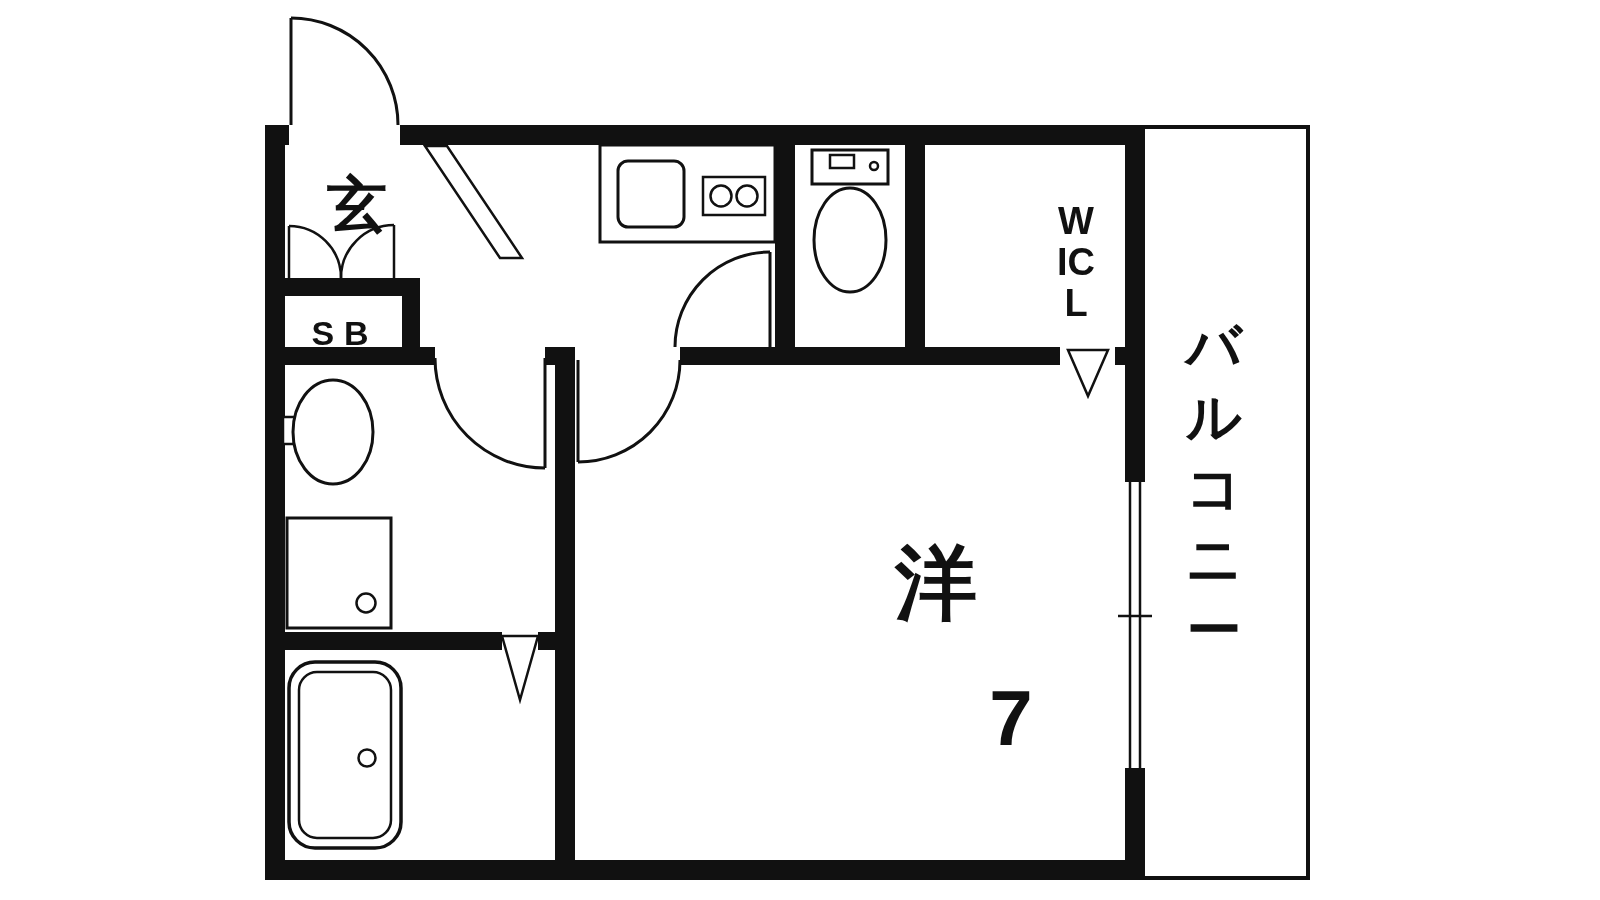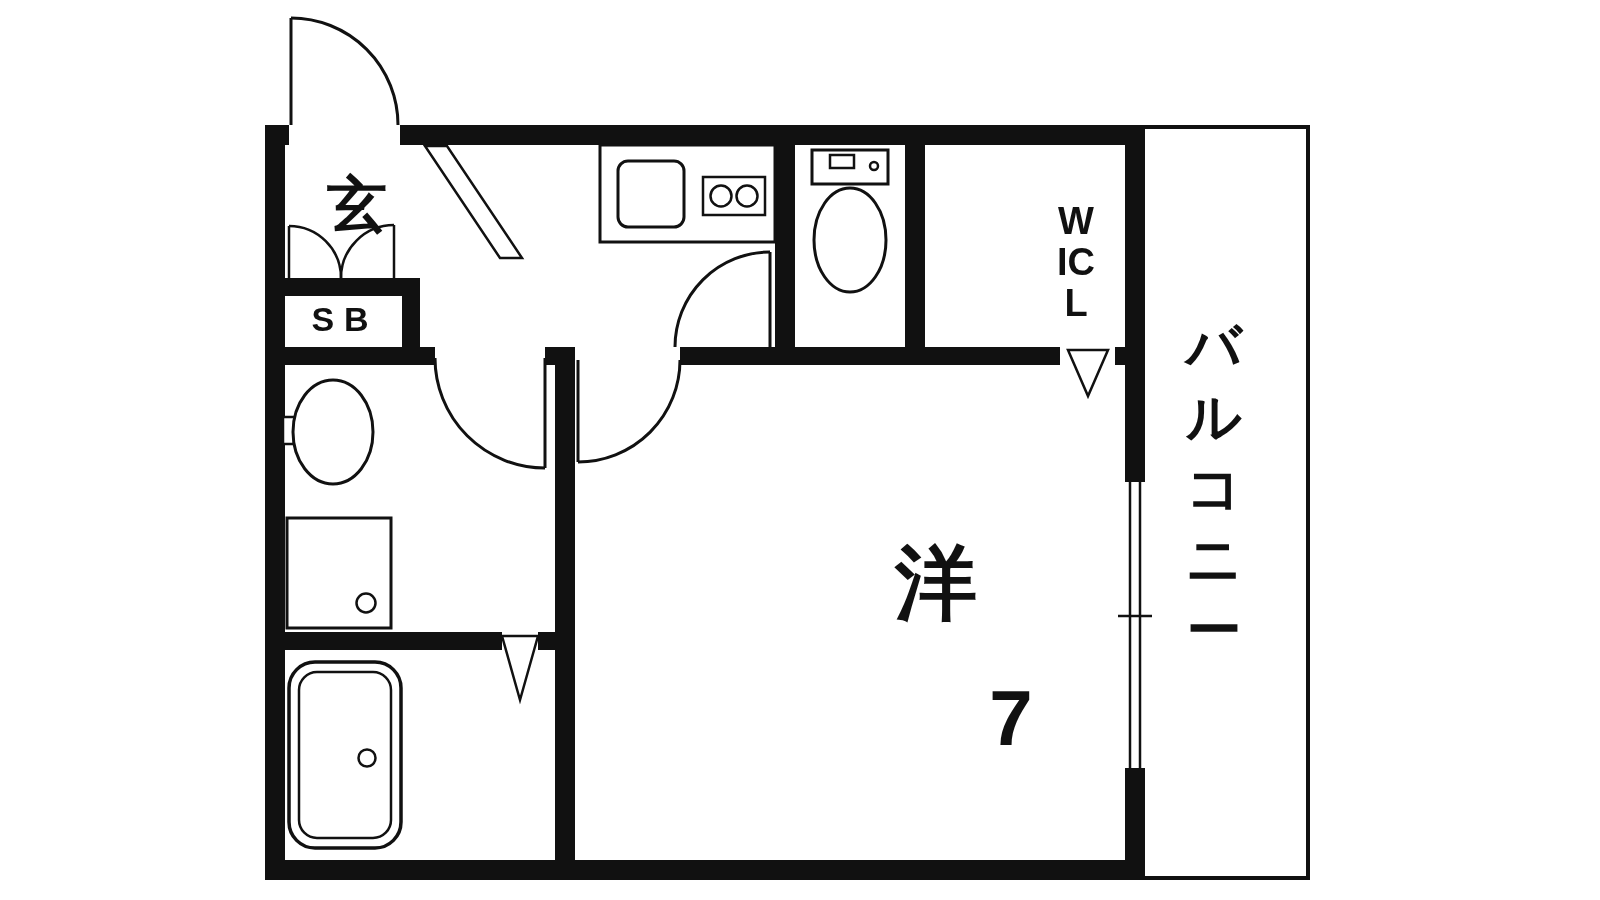--- a/index.html
+++ b/index.html
@@ -117,21 +117,21 @@
 
     <g stroke="#111111" stroke-width="2.5" fill="none">
       <line x1="1130" y1="482" x2="1130" y2="768"></line>
       <line x1="1140" y1="482" x2="1140" y2="768"></line>
       <line x1="1118" y1="616" x2="1152" y2="616"></line>
     </g>
   </svg>
 
   <div class="label" style="left:357px;top:205px;font-size:60px;">玄</div>
 
-  <div class="label" style="left:345px;top:319px;font-size:34px;letter-spacing:10px;">SB</div>
+  <div class="label" style="left:345px;top:333px;font-size:34px;letter-spacing:10px;">SB</div>
 
   <div class="label vtext" style="left:1076px;top:250px;width:40px;font-size:38px;line-height:41px;margin-top:12px;">WICL</div>
 
   <div class="label" style="left:936px;top:583px;font-size:82px;">洋</div>
 
   <div class="label" style="left:1011px;top:718px;font-size:78px;">7</div>
 
   <div class="label vtext" style="left:1214px;top:488px;width:58px;font-size:55px;line-height:71px;">バルコニー</div>
 
 </div>

